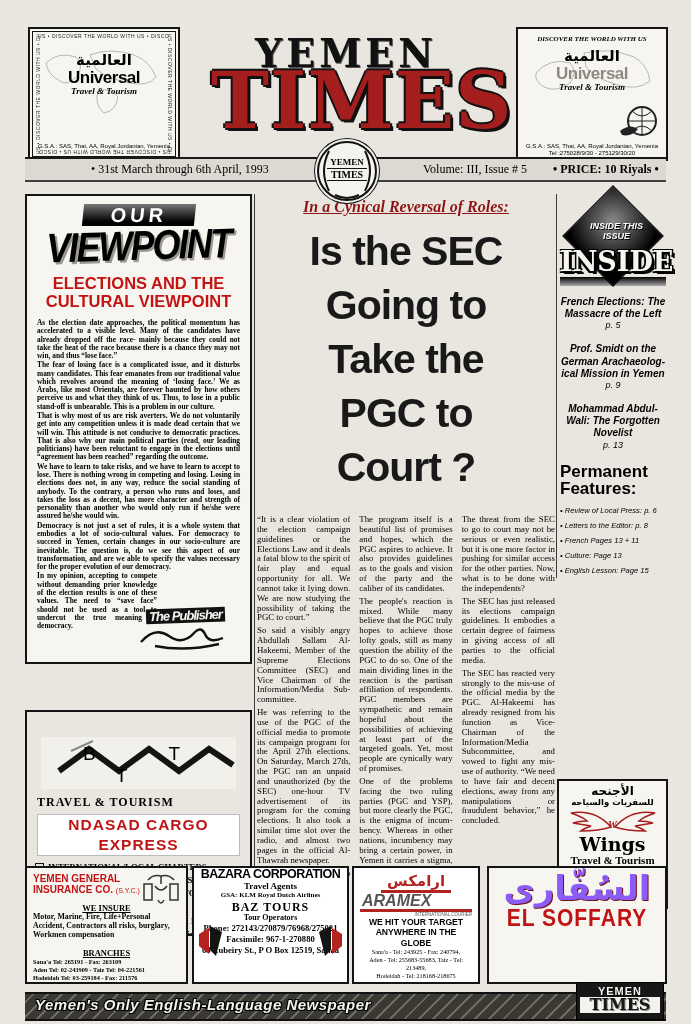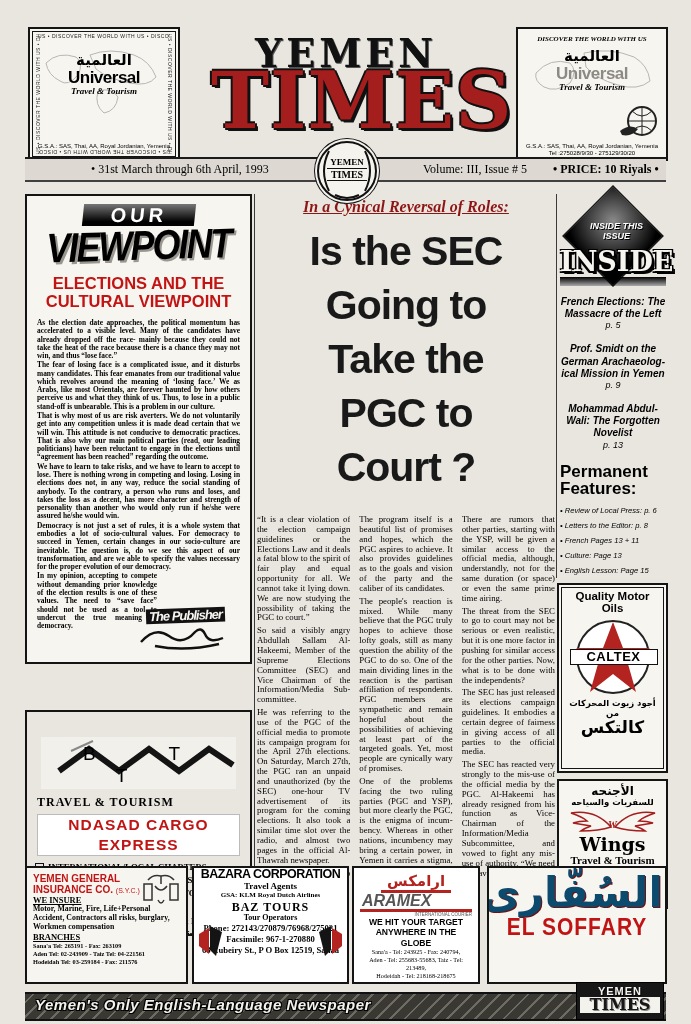--- a/index.html
+++ b/index.html
@@ -96,21 +96,21 @@
   #btt-travel{font:bold 12px "Liberation Serif",serif;margin:6px 0 4px 2px;letter-spacing:1px;}
   #btt-banner{background:#fff;border:1px solid #bbb;text-align:center;font:900 15.5px/1.3 "Liberation Sans",sans-serif;letter-spacing:1px;color:#c01414;margin:0 2px 6px 2px;}
   .btt-item{font:bold 8.8px/1.25 "Liberation Serif",serif;margin:2px 0;display:flex;align-items:center;}
   .chk{display:inline-block;width:7px;height:7px;border:1.2px solid #111;margin-right:4px;flex:0 0 auto;}
   .btt-contact{font:bold 8.8px/1.3 "Liberation Serif",serif;text-align:center;margin-top:6px;}
 
   
   #insurance{left:25px;top:866px;width:163px;height:118px;padding:5px 6px;box-sizing:border-box;}
   #ins-title{font:900 10px/1.1 "Liberation Sans",sans-serif;color:#c01414;width:110px;}
   #ins-title .sfx{font:7px "Liberation Sans",sans-serif;color:#c01414;}
-  .ins-h{font:bold 8.5px "Liberation Serif",serif;text-decoration:underline;margin-top:0;}
+  .ins-h{font:bold 8.5px "Liberation Serif",serif;text-decoration:underline;margin-top:8px;text-align:center;}
   .ins-t{font:bold 7.8px/1.15 "Liberation Serif",serif;}
   .ins-s{font:bold 6.3px/1.25 "Liberation Serif",serif;}
   #ins-emblem{position:absolute;right:4px;top:4px;}
 
   #bazara{left:192px;top:866px;width:157px;height:118px;background:#fff;box-sizing:border-box;text-align:center;}
   #baz-title{font:900 12.5px/1 "Liberation Sans",sans-serif;letter-spacing:-.5px;}
   .baz-1{font:bold 9px/1.2 "Liberation Serif",serif;}
   .baz-2{font:bold 7px/1.2 "Liberation Serif",serif;}
   .baz-3{font:bold 12px/1.2 "Liberation Serif",serif;letter-spacing:1px;}
   .baz-4{font:bold 8px/1.1 "Liberation Serif",serif;}
@@ -118,21 +118,21 @@
   .baz-tri{position:absolute;bottom:26px;}
 
   #aramex{left:352px;top:866px;width:128px;height:118px;background:#fff;padding:4px 6px;box-sizing:border-box;text-align:center;}
   #arx-ar{font-weight:bold;font-size:15px;color:#b3231f;line-height:1;border-bottom:3px solid #b3231f;display:inline-block;padding:0 6px 1px 6px;}
   #arx-brand{font:900 italic 16px/1 "Liberation Sans",sans-serif;color:#555;border-bottom:3px solid #b3231f;text-align:left;padding-left:2px;}
   #arx-sub{font:4.5px "Liberation Sans",sans-serif;text-align:right;color:#555;}
   .arx-slogan{font:800 8.6px/1.2 "Liberation Sans",sans-serif;}
   .arx-c{font:6.2px/1.3 "Liberation Serif",serif;}
 
   #soffary{left:487px;top:866px;width:180px;height:118px;padding:2px;box-sizing:border-box;text-align:center;}
-  #sof-ar{font-weight:bold;font-size:42px;line-height:1.1;color:#0c4a6e;text-shadow:1px 1px 0 #701010;}
+  #sof-ar{font-weight:bold;font-size:34px;line-height:1.1;color:#8b5cf6;text-shadow:1px 1px 0 #701010;}
   #sof-name{font:900 21px/1 "Liberation Sans",sans-serif;color:#c01414;letter-spacing:1px;transform:scaleY(1.15);}
 
   
   #footer{position:absolute;left:25px;top:992px;width:641px;height:25px;background:repeating-linear-gradient(135deg,#3a3833 0 5px,#6e6b63 5px 7px,#3a3833 7px 10px);border-top:2px solid #111;border-bottom:2px solid #111;}
   #footer-text{position:absolute;left:10px;top:2px;font:900 italic 15px "Liberation Sans",sans-serif;color:#f4f2ec;text-shadow:-1px -1px 0 #000,1px -1px 0 #000,-1px 1px 0 #000,1px 1px 0 #000;letter-spacing:.5px;}
   #footer-logo{position:absolute;right:2px;top:-12px;width:86px;height:36px;background:#171717;border:1px solid #000;text-align:center;}
   #footer-logo .fy{font:900 11px/1.1 "Liberation Sans",sans-serif;color:#f4f2ec;text-shadow:1px 1px 0 #000;letter-spacing:1px;margin-top:2px;}
   #footer-logo .ft{font:bold 16px/1 "DejaVu Serif",serif;color:#171717;background:#f4f2ec;margin:0 3px;text-shadow:1px 1px 0 #888;}
 </style>
 </head>
@@ -225,21 +225,20 @@
       <p>So said a visibly angry Abdullah Sallam Al-Hakeemi, Member of the Supreme Elections Committee (SEC) and Vice Chairman of the Information/Media Sub-committee.</p>
       <p>He was referring to the use of the PGC of the official media to promote its campaign program for the April 27th elections. On Saturday, March 27th, the PGC ran an unpaid and unauthorized (by the SEC) one-hour TV advertisement of its program for the coming elections. It also took a similar time slot over the radio, and almost two pages in the official Al-Thawrah newspaper.</p>
       <p>Other newspapers also carried the PGC election program.</p>
     </div>
     <div class="lead-col">
       <p>The program itself is a beautiful list of promises and hopes, which the PGC aspires to achieve. It also provides guidelines as to the goals and vision of the party and the caliber of its candidates.</p>
       <p>The people's reaction is mixed.  While many believe that the PGC truly hopes to achieve those lofty goals, still as many question the ability of the PGC to do so. One of the main dividing lines in the reaction is the partisan affiliation of respondents. PGC members are sympathetic and remain hopeful about the possibilities of achieving at least part of the targeted goals. Yet, most people are cynically wary of promises.</p>
       <p>One of the problems facing the two ruling parties (PGC and YSP), but more clearly the PGC, is the enigma of incum-bency. Whereas in other nations, incumbency may bring a certain power, in Yemen it carries a stigma, mainly because an incumbent party is blamed for the difficulties facing society.</p>
     </div>
     <div class="lead-col">
-      <p>There are rumors that other parties, starting with the YSP, will be given a similar access to the official media, although, understandly, not for the same duration (or space) or even the same prime time airing.</p>
       <p>The threat from the SEC to go to court may not be serious or even realistic, but it is one more factor in pushing for similar access for the other parties. Now, what is to be done with the independents?</p>
       <p>The SEC has just released its elections campaign guidelines. It embodies a certain degree of fairness in giving access of all parties to the official media.</p>
       <p>The SEC has reacted very strongly to the mis-use of the official media by the PGC.  Al-Hakeemi has already resigned from his function as Vice-Chairman of the Information/Media Subcommittee, and vowed to fight any mis-use of authority. “We need to have fair and decent elections, away from any manipulations or fraudulent behavior,” he concluded.</p>
     </div>
   </div>
 
   <div id="inside">
     <div id="diamond">
       <span>INSIDE THIS ISSUE</span>
     </div>
@@ -258,32 +257,20 @@
       <div class="ins-page">p. 13</div>
     </div>
     <div id="perm-title">Permanent Features:</div>
     <div class="feat">• <span>Review of Local Press: p. 6</span></div>
     <div class="feat">• <span>Letters to the Editor:  p. 8</span></div>
     <div class="feat">• <span>French Pages 13 + 11</span></div>
     <div class="feat">• <span>Culture: Page 13</span></div>
     <div class="feat">• <span>English Lesson: Page 15</span></div>
   </div>
 
-  <div class="box" id="caltex">
-    <div id="caltex-title">Quality Motor Oils</div>
-    <div id="caltex-logo">
-      <svg width="78" height="78" viewBox="0 0 78 78">
-        <circle cx="39" cy="39" r="36" fill="#fff" stroke="#222" stroke-width="2"></circle>
-        <polygon points="39,4 49,30 76,30 54,46 62,74 39,56 16,74 24,46 2,30 29,30" fill="#b3231f"></polygon>
-      </svg>
-      <div id="caltex-band">CALTEX</div>
-    </div>
-    <div id="caltex-ar1" class="ar">أجود زيوت المحركات من</div>
-    <div id="caltex-ar2" class="ar">كالتكس</div>
-  </div>
 
   <div class="box" id="wings">
     <div id="wings-ar1" class="ar">الأجنحه</div>
     <div id="wings-ar2" class="ar">للسفريات والسياحه</div>
     <div id="wings-logo">
       <svg width="96" height="28" viewBox="0 0 96 28">
         <path d="M46 20 Q30 2 6 6 Q18 10 22 14 Q14 14 8 16 Q20 18 26 19 Q20 21 16 24 Q34 24 46 20Z" fill="none" stroke="#a51e1e" stroke-width="1.6"></path>
         <path d="M50 20 Q66 2 90 6 Q78 10 74 14 Q82 14 88 16 Q76 18 70 19 Q76 21 80 24 Q62 24 50 20Z" fill="none" stroke="#a51e1e" stroke-width="1.6"></path>
       </svg>
       <div id="wings-w">W</div>

